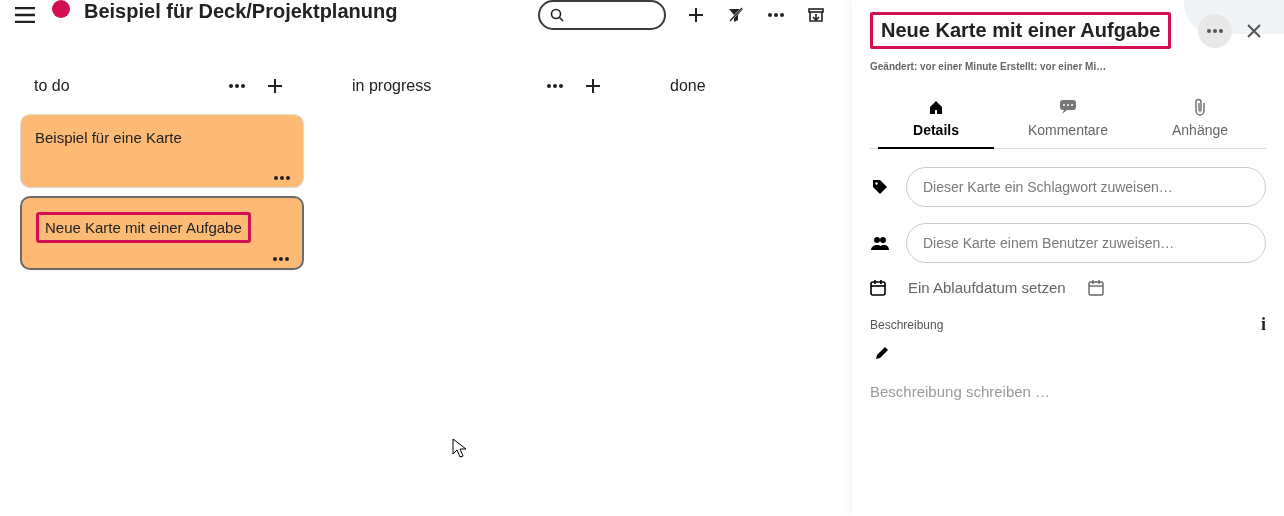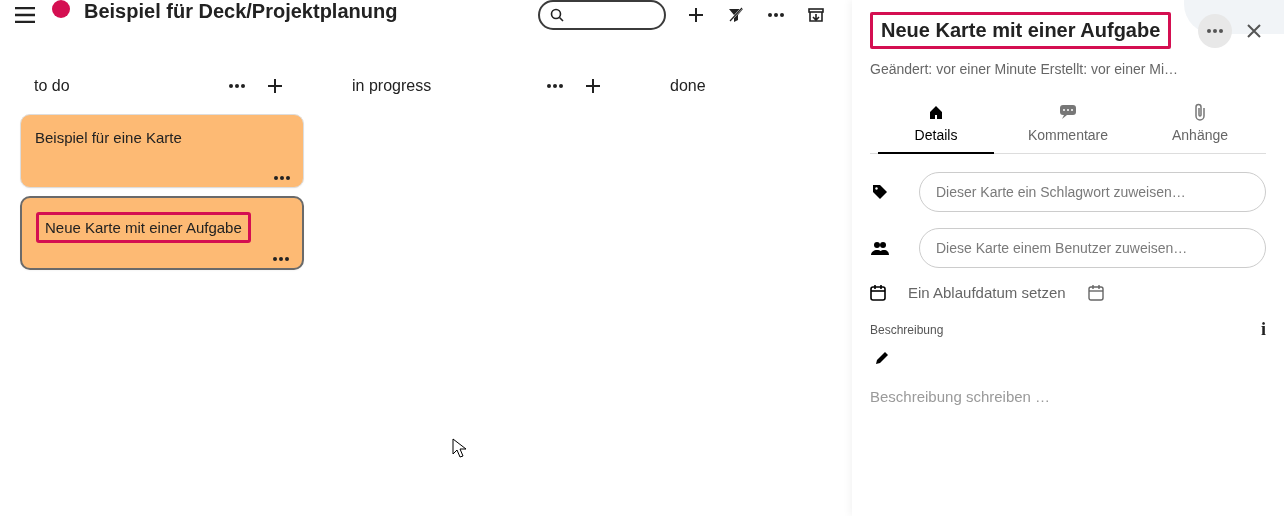--- a/index.html
+++ b/index.html
@@ -32,30 +32,30 @@
   .card.selected { border: 2px solid #6a6a6a; }
 
   
   .detail { position: absolute; top: 0; right: 0; width: 432px; height: 516px; background: #fff; padding: 12px 18px 0 18px; box-shadow: -2px 0 8px rgba(0,0,0,0.05); }
   .detail::before { content: ""; position: absolute; top: 0; right: 0; width: 100px; height: 34px; background: #f1f4f7; border-bottom-left-radius: 30px; z-index: 0; }
   .detail-top { display: flex; align-items: center; gap: 10px; position: relative; z-index: 1; }
   .detail-title { font-size: 20px; font-weight: 700; border: 3px solid #d40f51; padding: 4px 8px; border-radius: 2px; display: inline-block; }
   .detail-actions { margin-left: auto; display: flex; gap: 10px; align-items: center; }
   .round-btn { width: 34px; height: 34px; border-radius: 50%; background: #e8e8e8; display: flex; align-items: center; justify-content: center; cursor: pointer; }
   .close-btn { width: 24px; height: 24px; display: flex; align-items: center; justify-content: center; cursor: pointer; color: #555; }
-  .detail-meta { font-size: 14px; color: #666; margin-top: 12px; white-space: nowrap; overflow: hidden; text-overflow: ellipsis; }
+  .detail-meta { font-size: 10px; color: #666; margin-top: 12px; white-space: nowrap; overflow: hidden; text-overflow: ellipsis; font-weight: bold; }
 
   .tabs { display: flex; margin-top: 20px; border-bottom: 1px solid #ddd; }
   .tab { flex: 1; display: flex; flex-direction: column; align-items: center; gap: 6px; padding: 6px 0 10px 0; cursor: pointer; font-size: 14px; color: #666; position: relative; }
-  .tab.active { color: #000; font-weight: 400; }
+  .tab.active { color: #000; font-weight: 700; }
   .tab.active::after { content: ""; position: absolute; left: 8px; right: 8px; bottom: -1px; height: 2px; background: #000; }
   .tab .ticon { height: 18px; display: flex; align-items: center; justify-content: center; }
 
   .form-rows { margin-top: 18px; }
-  .form-row { display: flex; align-items: center; gap: 29px; margin-bottom: 16px; }
+  .form-row { display: flex; align-items: center; gap: 16px; margin-bottom: 16px; }
   .form-row .ficon { width: 20px; color: #000; display: flex; align-items: center; justify-content: center; }
   .pill { flex: 1; height: 40px; border: 1px solid #ccc; border-radius: 20px; padding: 0 16px; display: flex; align-items: center; color: #888; font-size: 14px; }
   .pill input { border: none; outline: none; font-size: 14px; flex: 1; color: #333; }
   .pill input::placeholder { color: #7a7a7a; }
   .date-row { display: flex; align-items: center; gap: 22px; margin-bottom: 18px; }
   .date-row .dtxt { font-size: 15px; color: #666; }
   .date-row .date-icon { color: #666; }
 
   .desc-header { display: flex; align-items: center; justify-content: space-between; margin-top: 6px; }
   .desc-label { font-size: 12px; color: #555; }

